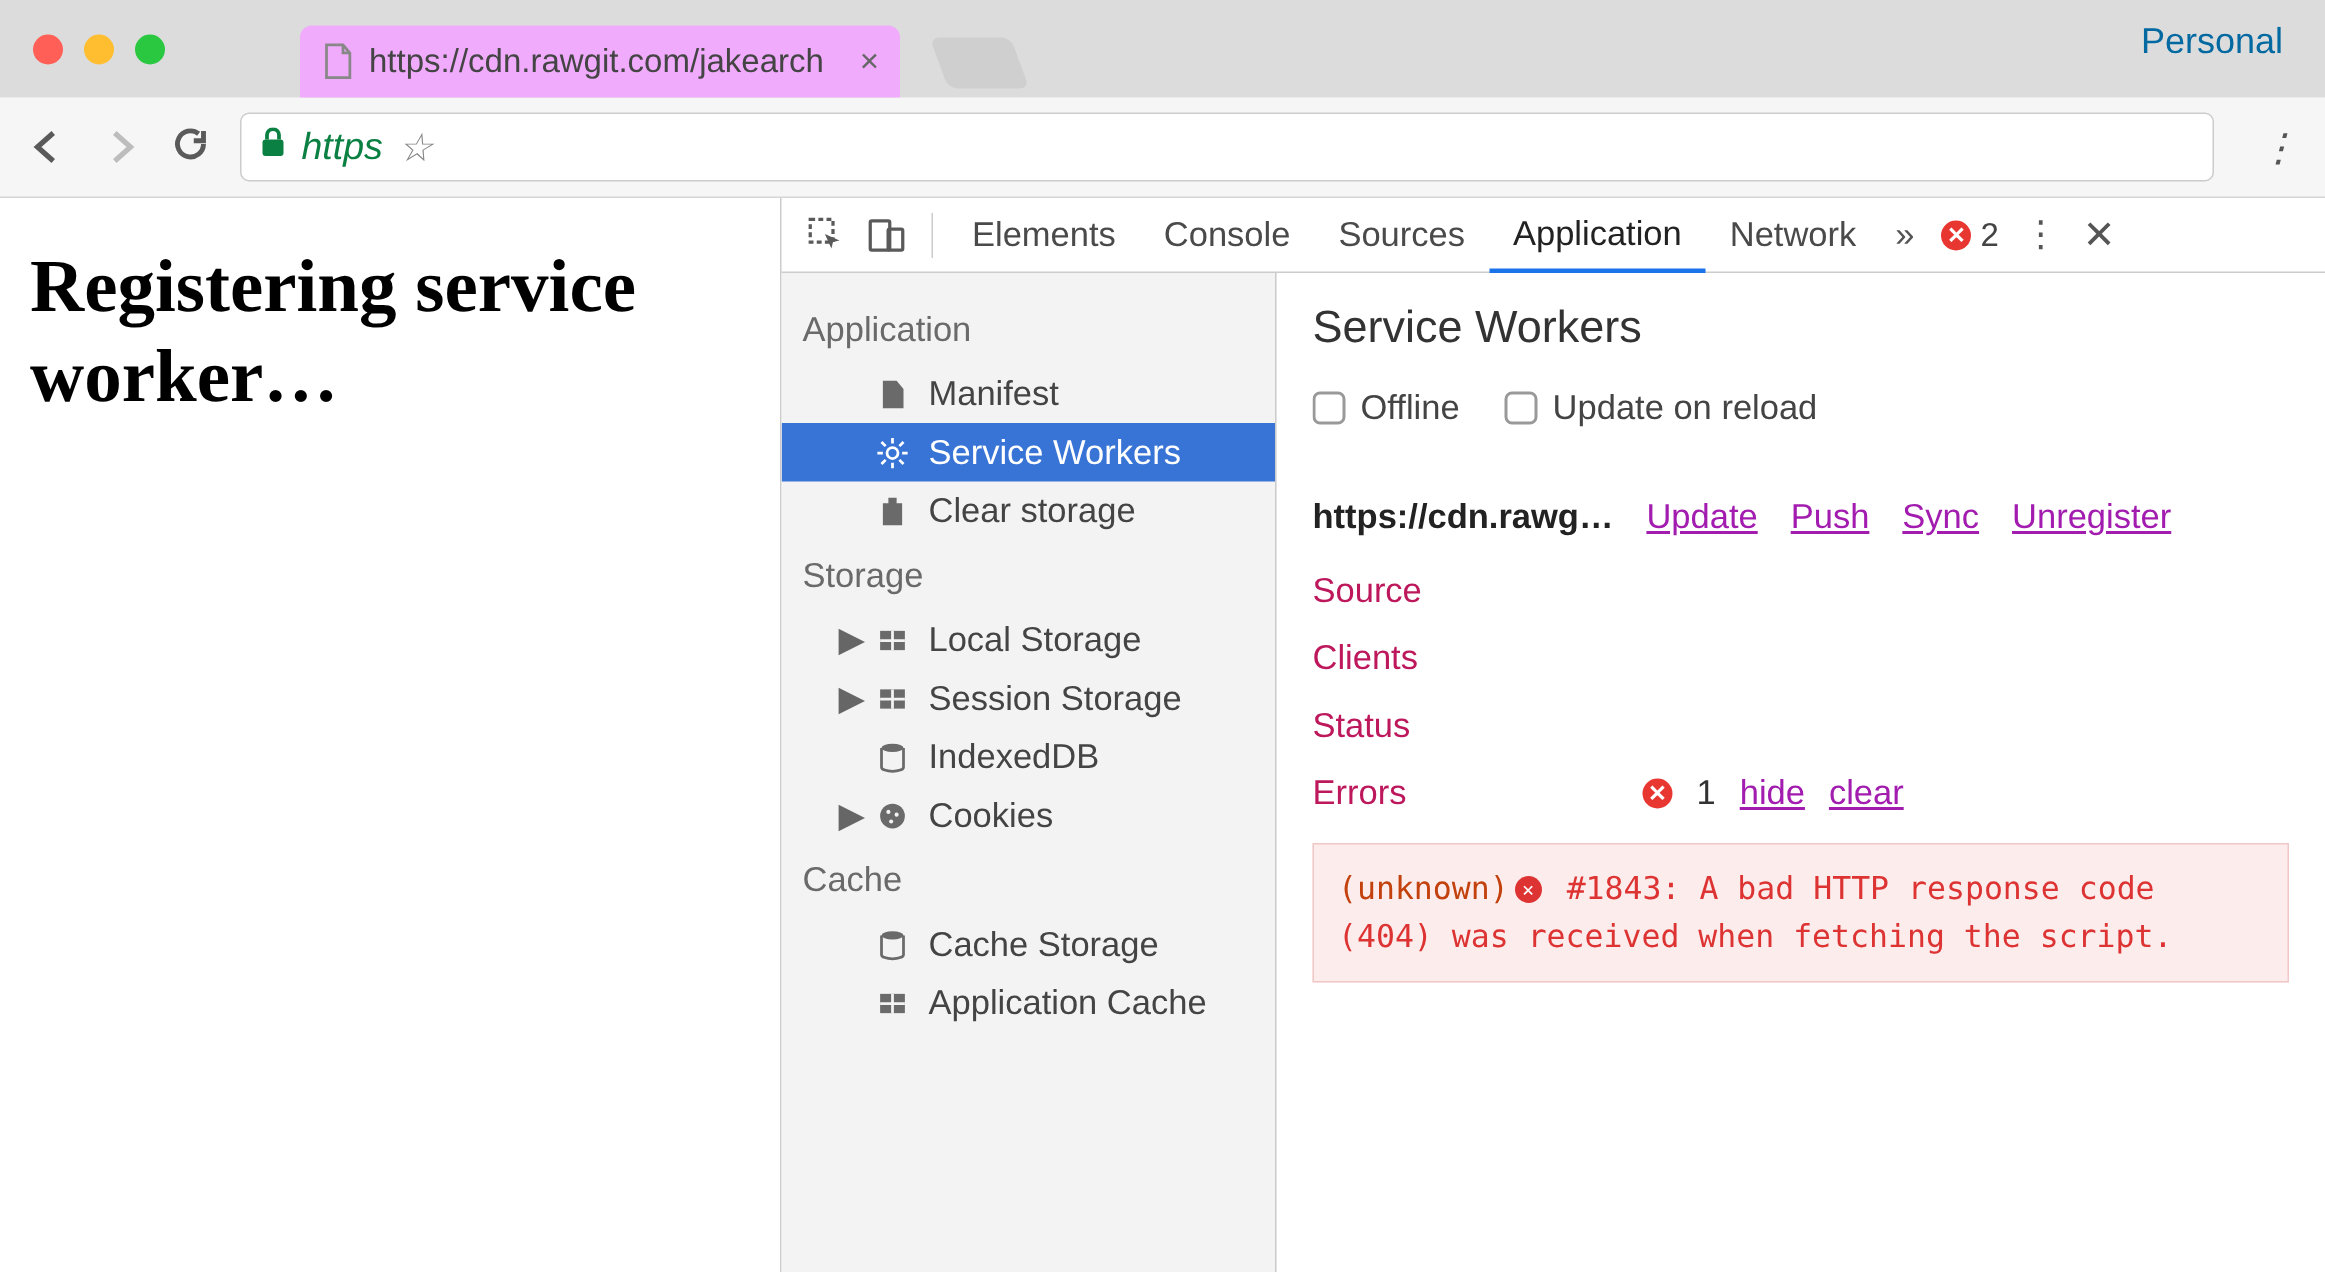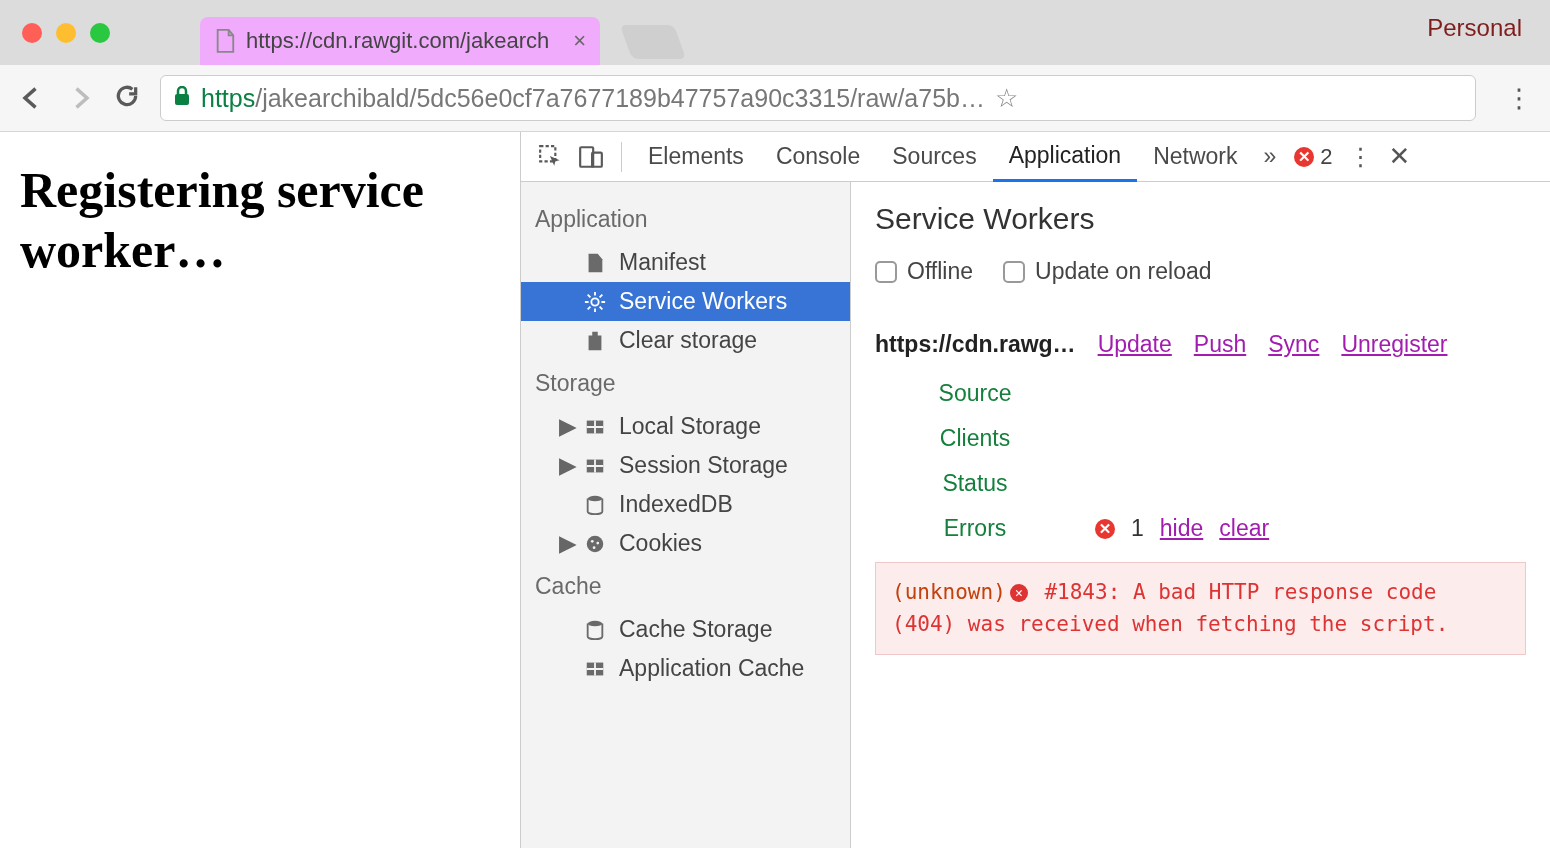--- a/index.html
+++ b/index.html
@@ -10,24 +10,24 @@
 .traffic-lights { display: flex; gap: 14px; margin-left: 22px; }
 .traffic-lights .dot { width: 20px; height: 20px; border-radius: 50%; }
 .dot-red { background: #ff5f57; }
 .dot-yellow { background: #ffbe2f; }
 .dot-green { background: #2ac840; }
 .tab-strip { display: flex; align-items: flex-end; margin-left: 90px; height: 100%; }
 .tab { background: #f0abfc; height: 48px; display: flex; align-items: center; padding: 5px 14px; border-radius: 8px 8px 0 0; position: relative; min-width: 400px; font-size: 22px; color: #444; }
 .tab .favicon { width: 22px; height: 26px; margin-right: 10px; }
 .tab-close { margin-left: auto; font-size: 22px; color: #666; }
 .newtab { width: 54px; height: 34px; background: #cfcfcf; border-radius: 6px; margin-left: 26px; margin-bottom: 6px; transform: skewX(20deg); }
-.profile-label { position: absolute; right: 28px; top: 14px; font-size: 24px; color: #7f1d1d; }
-
-
-.url-bar { height: 67px; background: #f6f6f6; border-bottom: 1px solid #d5d5d5; display: flex; align-items: center; padding: 0 18px; gap: 20px; }
+.profile-label { position: absolute; right: 28px; top: 14px; font-size: 24px; color: #0369a1; }
+
+
+.url-bar { height: 67px; background: #f6f6f6; border-bottom: 1px solid #d5d5d5; display: flex; align-items: center; padding: 0 18px; gap: 20px; font-style: italic; }
 .nav-arrow { width: 28px; height: 28px; }
 .nav-arrow svg { width: 28px; height: 28px; fill: none; stroke: #5a5a5a; stroke-width: 3; }
 .nav-arrow.disabled svg { stroke: #bdbdbd; }
 .reload-icon svg { width: 26px; height: 26px; stroke: #5a5a5a; stroke-width: 3; fill: none; }
 .omnibox { flex: 1; background: #fff; border: 1px solid #ccc; border-radius: 6px; height: 46px; display: flex; align-items: center; padding: 0 12px; font-size: 25px; color: #333; overflow: hidden; white-space: nowrap; }
 .lock-icon { color: #0b8043; margin-right: 10px; font-size: 20px; }
 .url-scheme { color: #0b8043; }
 .url-host { color: #222; }
 .url-path { color: #777; }
 .star-icon { margin-left: 10px; color: #888; font-size: 26px; }
@@ -69,21 +69,21 @@
 
 .dt-panel { flex: 1; padding: 20px 24px; font-size: 23px; color: #333; overflow: hidden; }
 .panel-title { font-size: 30px; margin-bottom: 22px; color: #333; }
 .panel-checks { display: flex; gap: 30px; margin-bottom: 46px; white-space: nowrap; overflow: hidden; }
 .chk { display: flex; align-items: center; gap: 10px; color: #444; }
 .chkbox { width: 22px; height: 22px; border: 2px solid #999; border-radius: 5px; }
 .sw-origin-row { display: flex; align-items: center; gap: 22px; margin-bottom: 22px; }
 .sw-origin { font-weight: bold; color: #222; }
 .link { color: #a21caf; text-decoration: underline; cursor: pointer; }
 .kv-row { display: flex; margin-bottom: 18px; }
-.kv-label { width: 220px; text-align: center; color: #15803d; padding-right: 20px; }
+.kv-label { width: 220px; text-align: left; color: #be185d; padding-right: 20px; }
 .kv-val { display: flex; align-items: center; gap: 16px; }
 .err-box { border: 1px solid #f0c8c8; background: #fcecec; padding: 14px 16px; font-family: Menlo, Consolas, monospace; font-size: 21px; color: #d33; line-height: 1.5; margin-top: 20px; }
 .err-box .src { color: #c2410c; }
 .inline-err { width: 18px; height: 18px; border-radius: 50%; background: #d33; color: #fff; font-size: 13px; display: inline-flex; align-items: center; justify-content: center; vertical-align: middle; margin: 0 4px; }
 
 </style>
 </head>
 <body>
 
 <div class="window-chrome">
@@ -119,21 +119,20 @@
         <path d="M20 12a8 8 0 1 1-3-6.3M20 4v6h-6"></path>
       </svg></span>
   <div class="omnibox">
     <span class="lock-icon">
       <svg width="18" height="20" viewBox="0 0 18 20">
           <rect x="2" y="8" width="14" height="11" rx="2" fill="#0b8043"></rect>
           <path d="M5 8V5a4 4 0 0 1 8 0v3" fill="none" stroke="#0b8043" stroke-width="2.5"></path>
         </svg>
     </span>
     <span class="url-scheme">https</span>
-      <span class="url-path">/jakearchibald/5dc56e0cf7a7677189b47757a90c3315/raw/a75b…</span>
     <span class="star-icon">☆</span>
   </div>
   <span class="kebab">⋮</span>
 </div>
 
 <div class="main">
   <div class="page-content">
     <h1>Registering service worker…</h1>
   </div>
 

